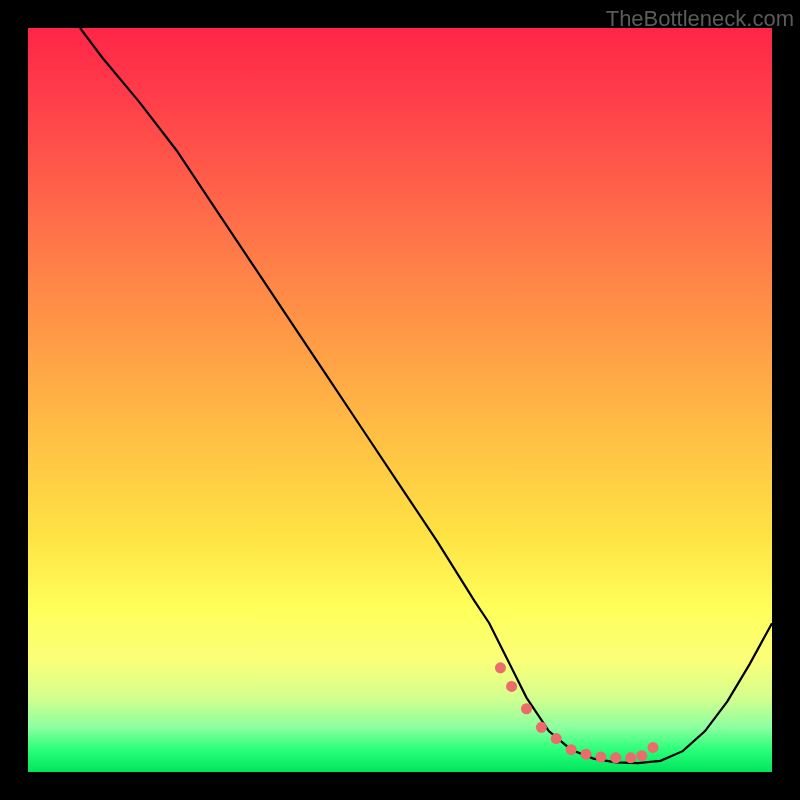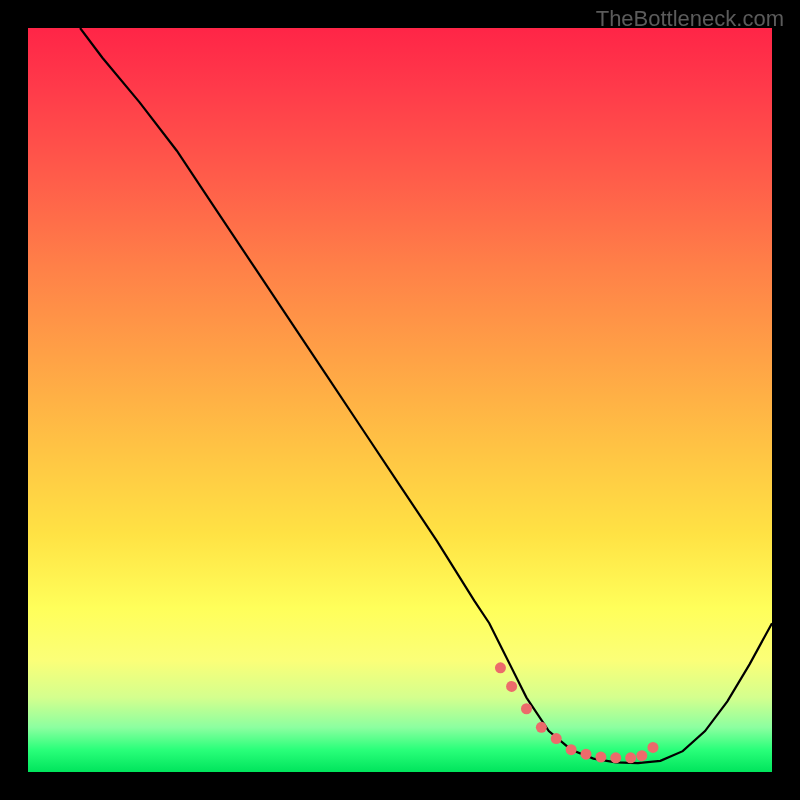--- a/index.html
+++ b/index.html
@@ -7,21 +7,21 @@
     width: 800px;
     height: 800px;
     background: #000;
     font-family: Arial, sans-serif;
     position: relative;
     overflow: hidden;
   }
   .watermark {
     position: absolute;
     top: 6px;
-    right: 16px;
+    right: 6px;
     font-size: 22px;
     color: #5b5b5b;
     font-family: Arial, sans-serif;
     z-index: 10;
   }
   .plot-area {
     position: absolute;
     left: 28px;
     top: 28px;
     width: 744px;

